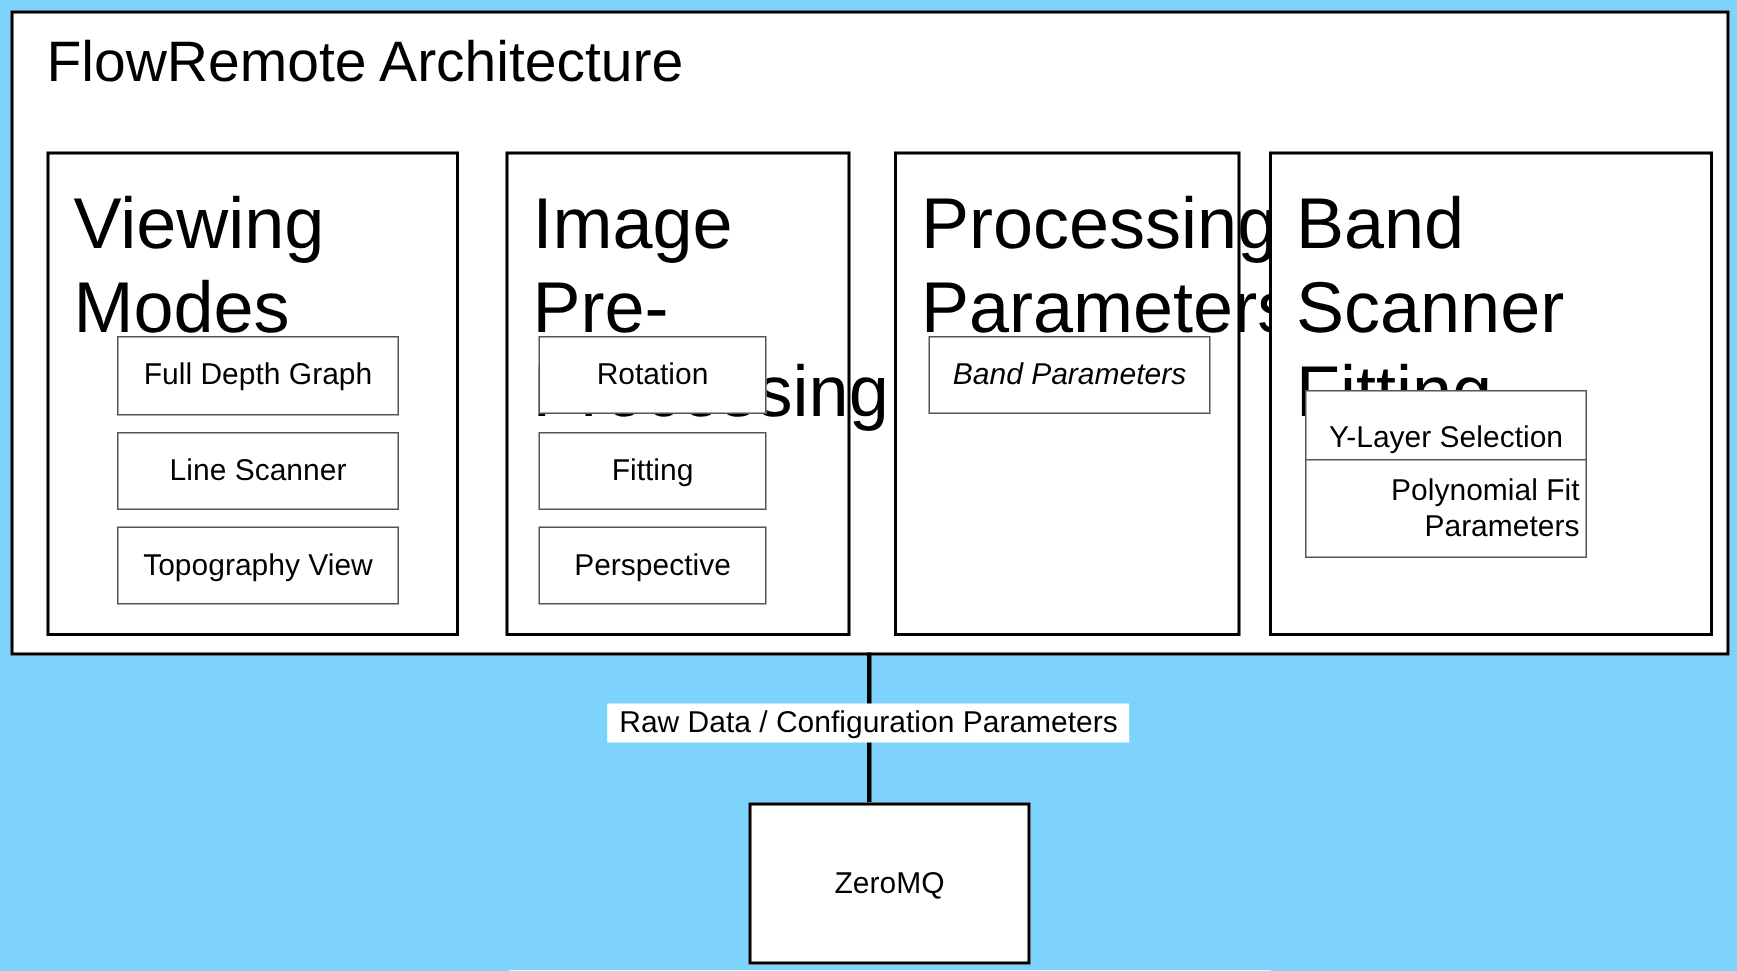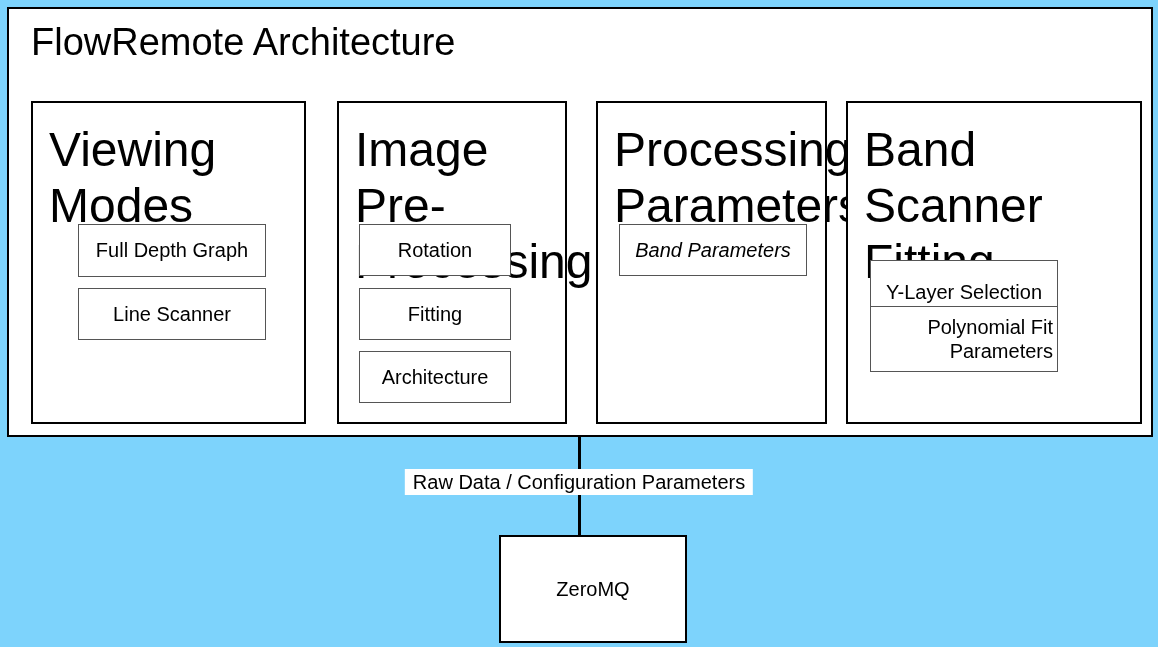--- a/index.html
+++ b/index.html
@@ -75,27 +75,28 @@
 
 <div class="page">
 
   <div class="outer-box">
     <div class="diagram-title">FlowRemote Architecture</div>
 
     <div class="section sec1">
       <div class="section-title">Viewing Modes</div>
       <div class="item s1i r1">Full Depth Graph</div>
       <div class="item s1i r2">Line Scanner</div>
+      <div class="item s1i r3">Topography View</div>
     </div>
 
     <div class="section sec2">
       <div class="section-title">Image Pre-Processing</div>
       <div class="item s2i r1">Rotation</div>
       <div class="item s2i r2">Fitting</div>
-      <div class="item s2i r3">Architecture</div>
+      <div class="item s2i r3">Perspective</div>
     </div>
 
     <div class="section sec3">
       <div class="section-title">Processing Parameters</div>
       <div class="item s3i">Band Parameters</div>
     </div>
 
     <div class="section sec4">
       <div class="section-title">Band Scanner Fitting</div>
       <div class="item s4i r1">Y-Layer Selection</div>

